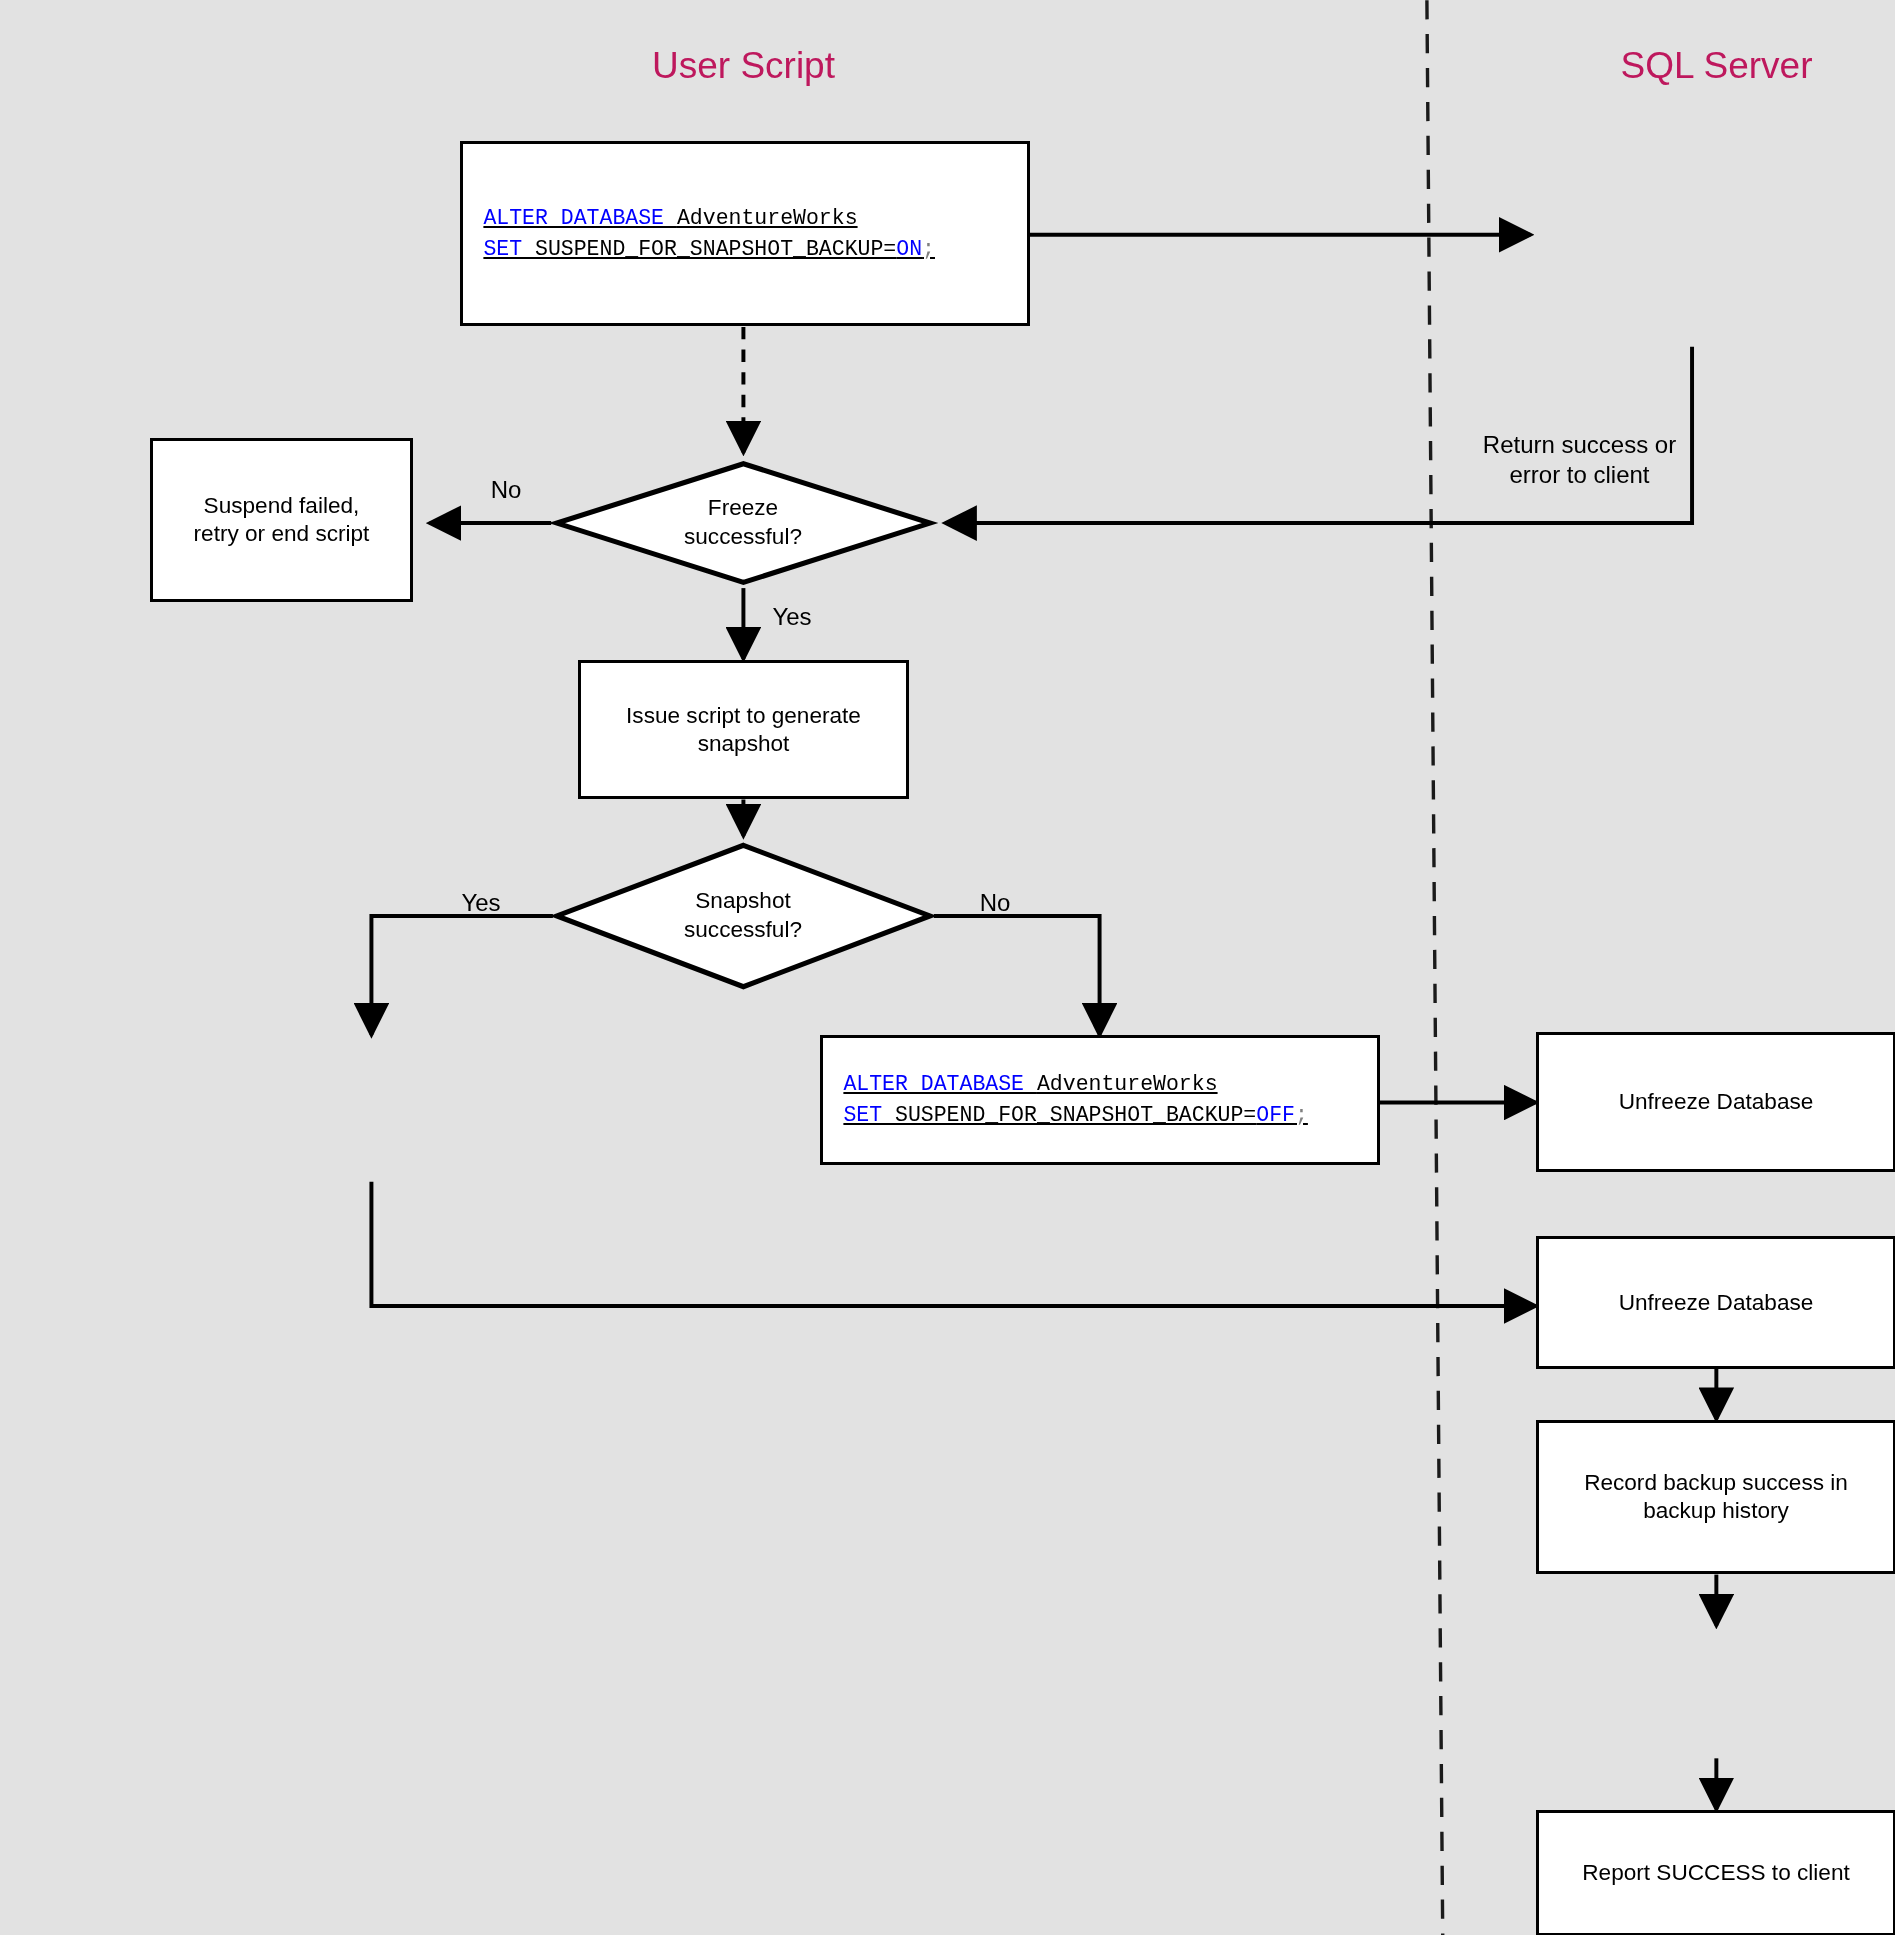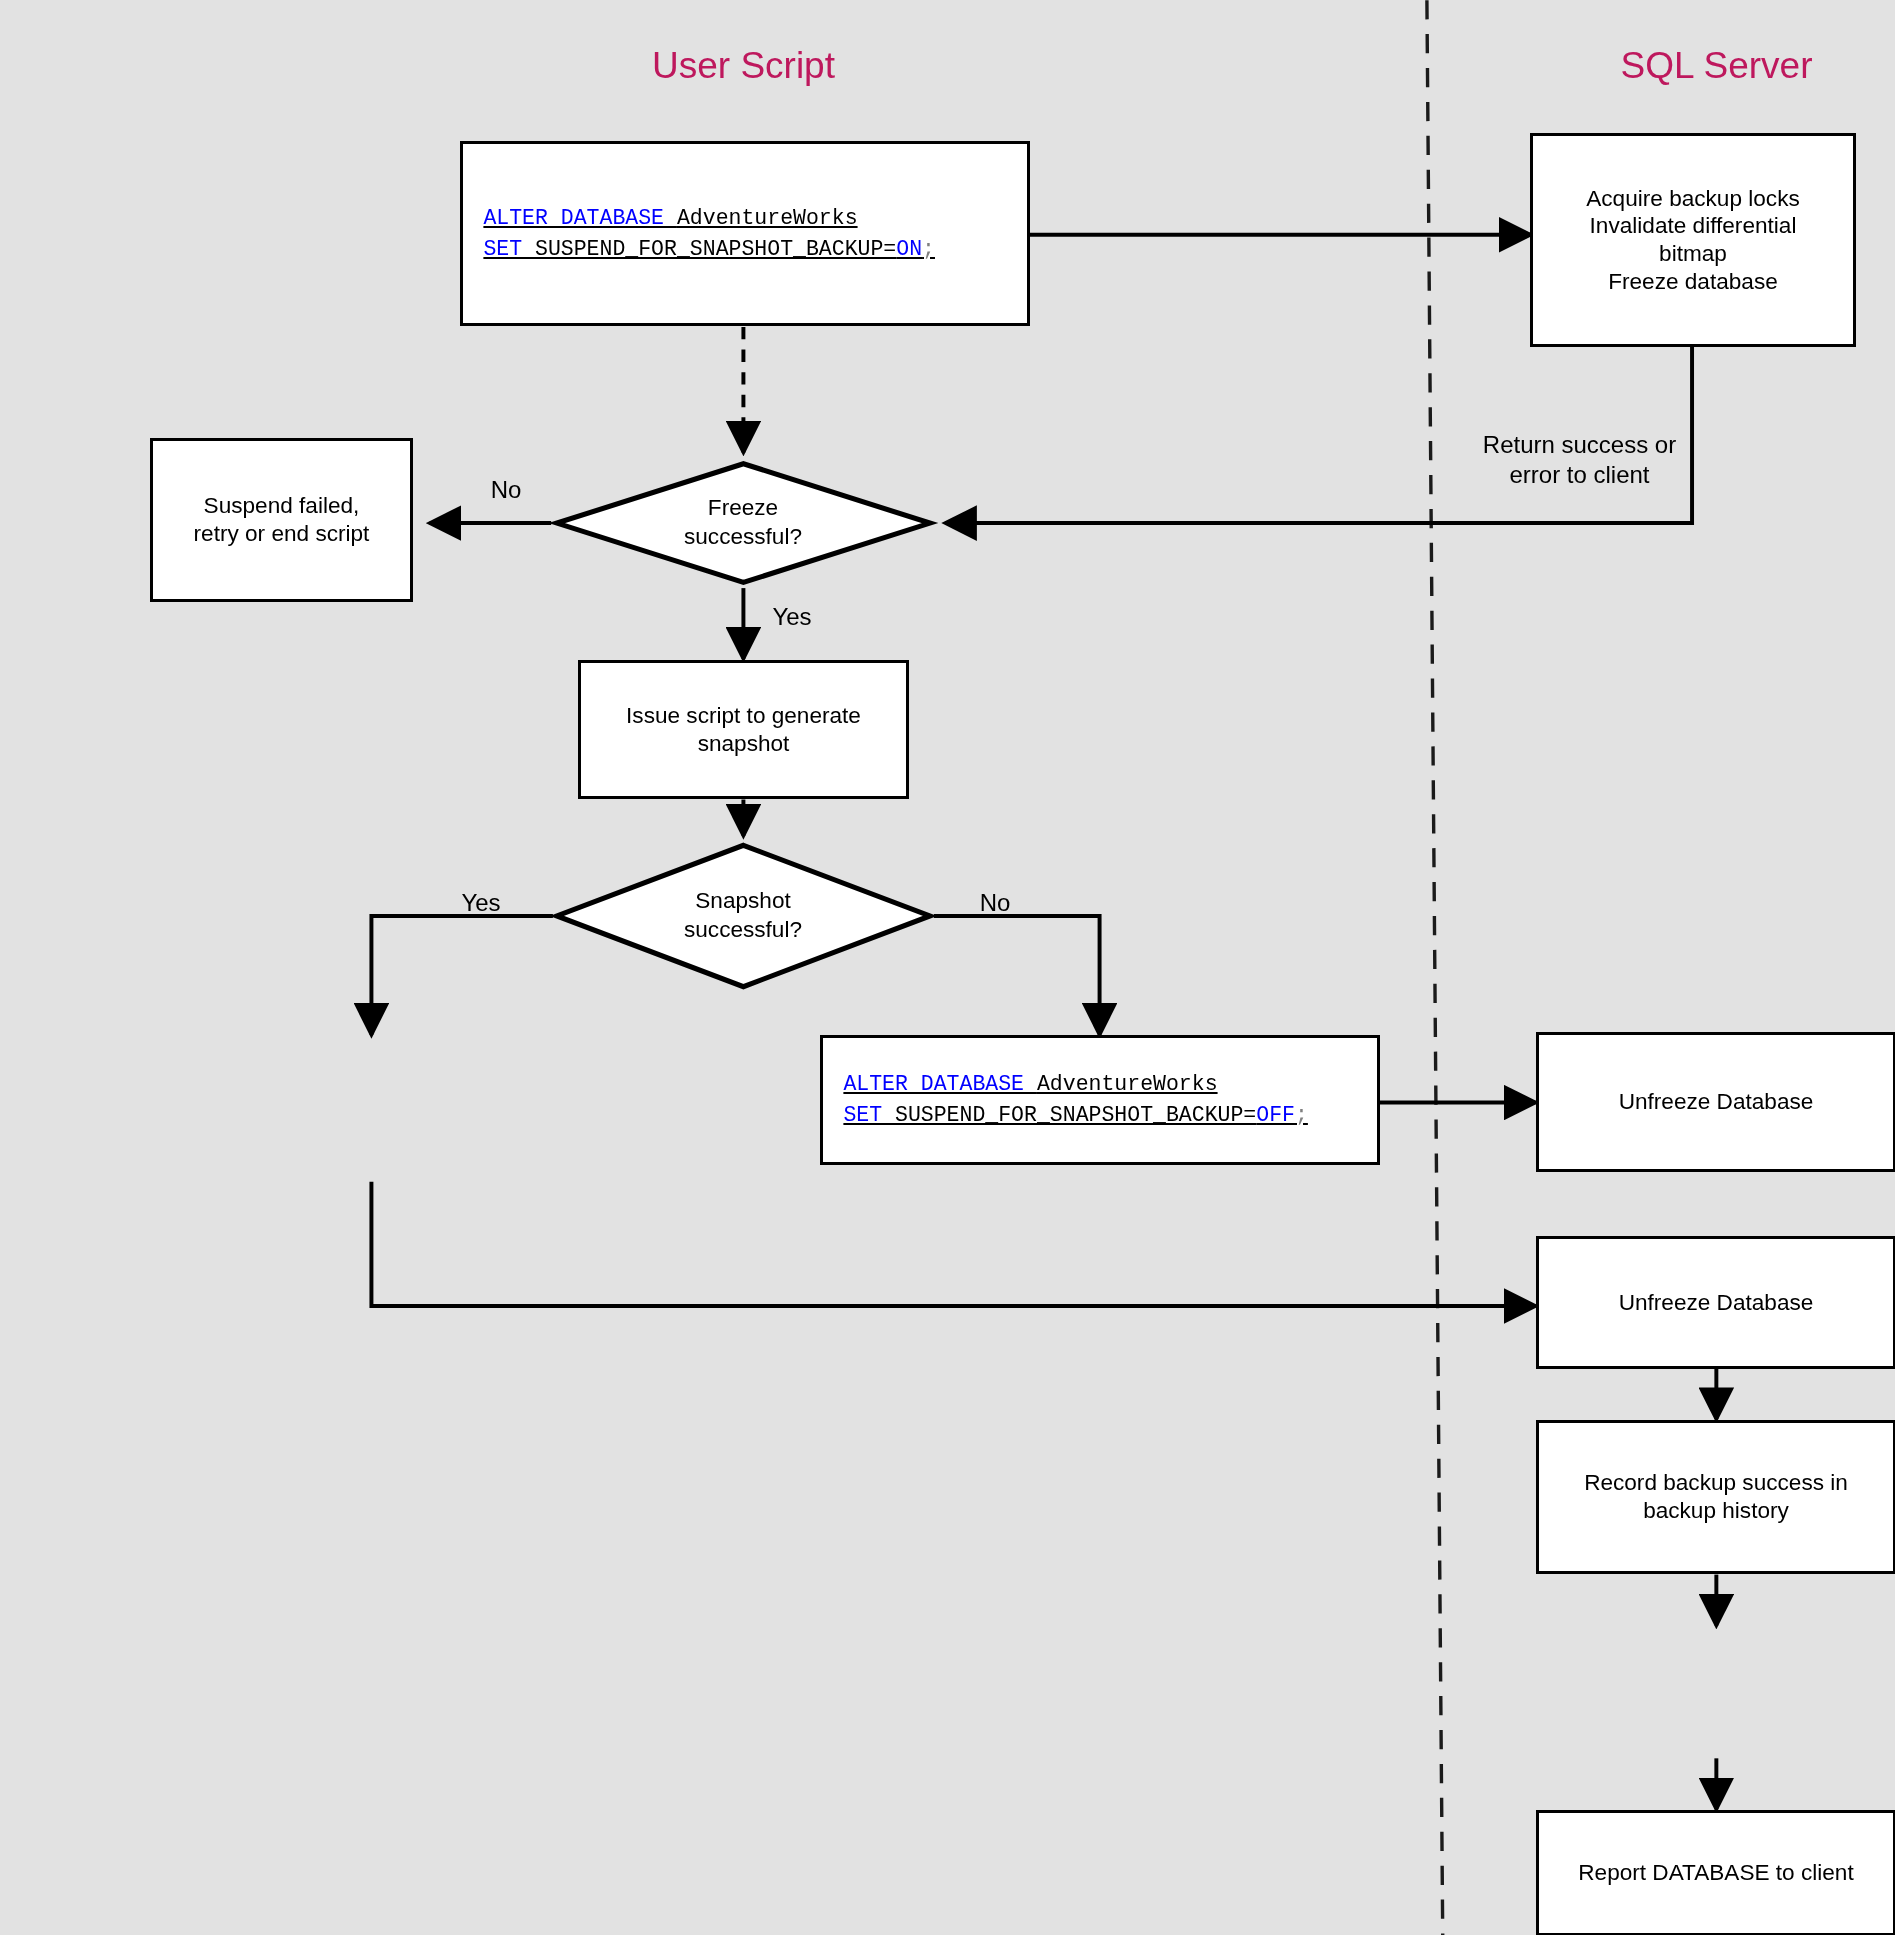--- a/index.html
+++ b/index.html
@@ -138,26 +138,20 @@
 
   <div class="lane-title" style="left:574px;top:45px;width:339px;">User Script</div>
 
   <div class="lane-title" style="left:1547px;top:45px;width:339px;">SQL Server</div>
 
   <div class="code-box" style="left:460px;top:141px;width:570px;height:185px;">
     <div class="code-body"><span class="kw">ALTER DATABASE </span><span class="id">AdventureWorks</span>
 <span class="kw">SET </span><span class="id">SUSPEND_FOR_SNAPSHOT_BACKUP=</span><span class="kw">ON</span><span class="pun">;</span></div>
   </div>
 
-  <div class="node-box" style="left:1530px;top:133px;width:326px;height:214px;">
-    <div class="node-label">Acquire backup locks
-Invalidate differential
-bitmap
-Freeze database</div>
-  </div>
 
   <div class="diamond-text" style="left:616px;top:493px;width:254px;">Freeze
 successful?</div>
 
   <div class="node-box" style="left:578px;top:660px;width:331px;height:139px;">
     <div class="node-label">Issue script to generate
 snapshot</div>
   </div>
 
   <div class="node-box" style="left:150px;top:438px;width:263px;height:164px;">
@@ -182,21 +176,21 @@
     <div class="node-label">Unfreeze Database</div>
   </div>
 
   <div class="node-box" style="left:1536px;top:1420px;width:360px;height:154px;">
     <div class="node-label">Record backup success in
 backup history</div>
   </div>
 
 
   <div class="node-box" style="left:1536px;top:1810px;width:360px;height:126px;">
-    <div class="node-label">Report DATABASE to client</div>
+    <div class="node-label">Report SUCCESS to client</div>
   </div>
 
   <div class="edge-label" style="left:1461px;top:430px;width:237px;">Return success or
 error to client</div>
 
   <div class="edge-label" style="left:472px;top:475px;width:68px;">No</div>
 
   <div class="edge-label" style="left:758px;top:602px;width:68px;">Yes</div>
 
   <div class="edge-label" style="left:447px;top:888px;width:68px;">Yes</div>

